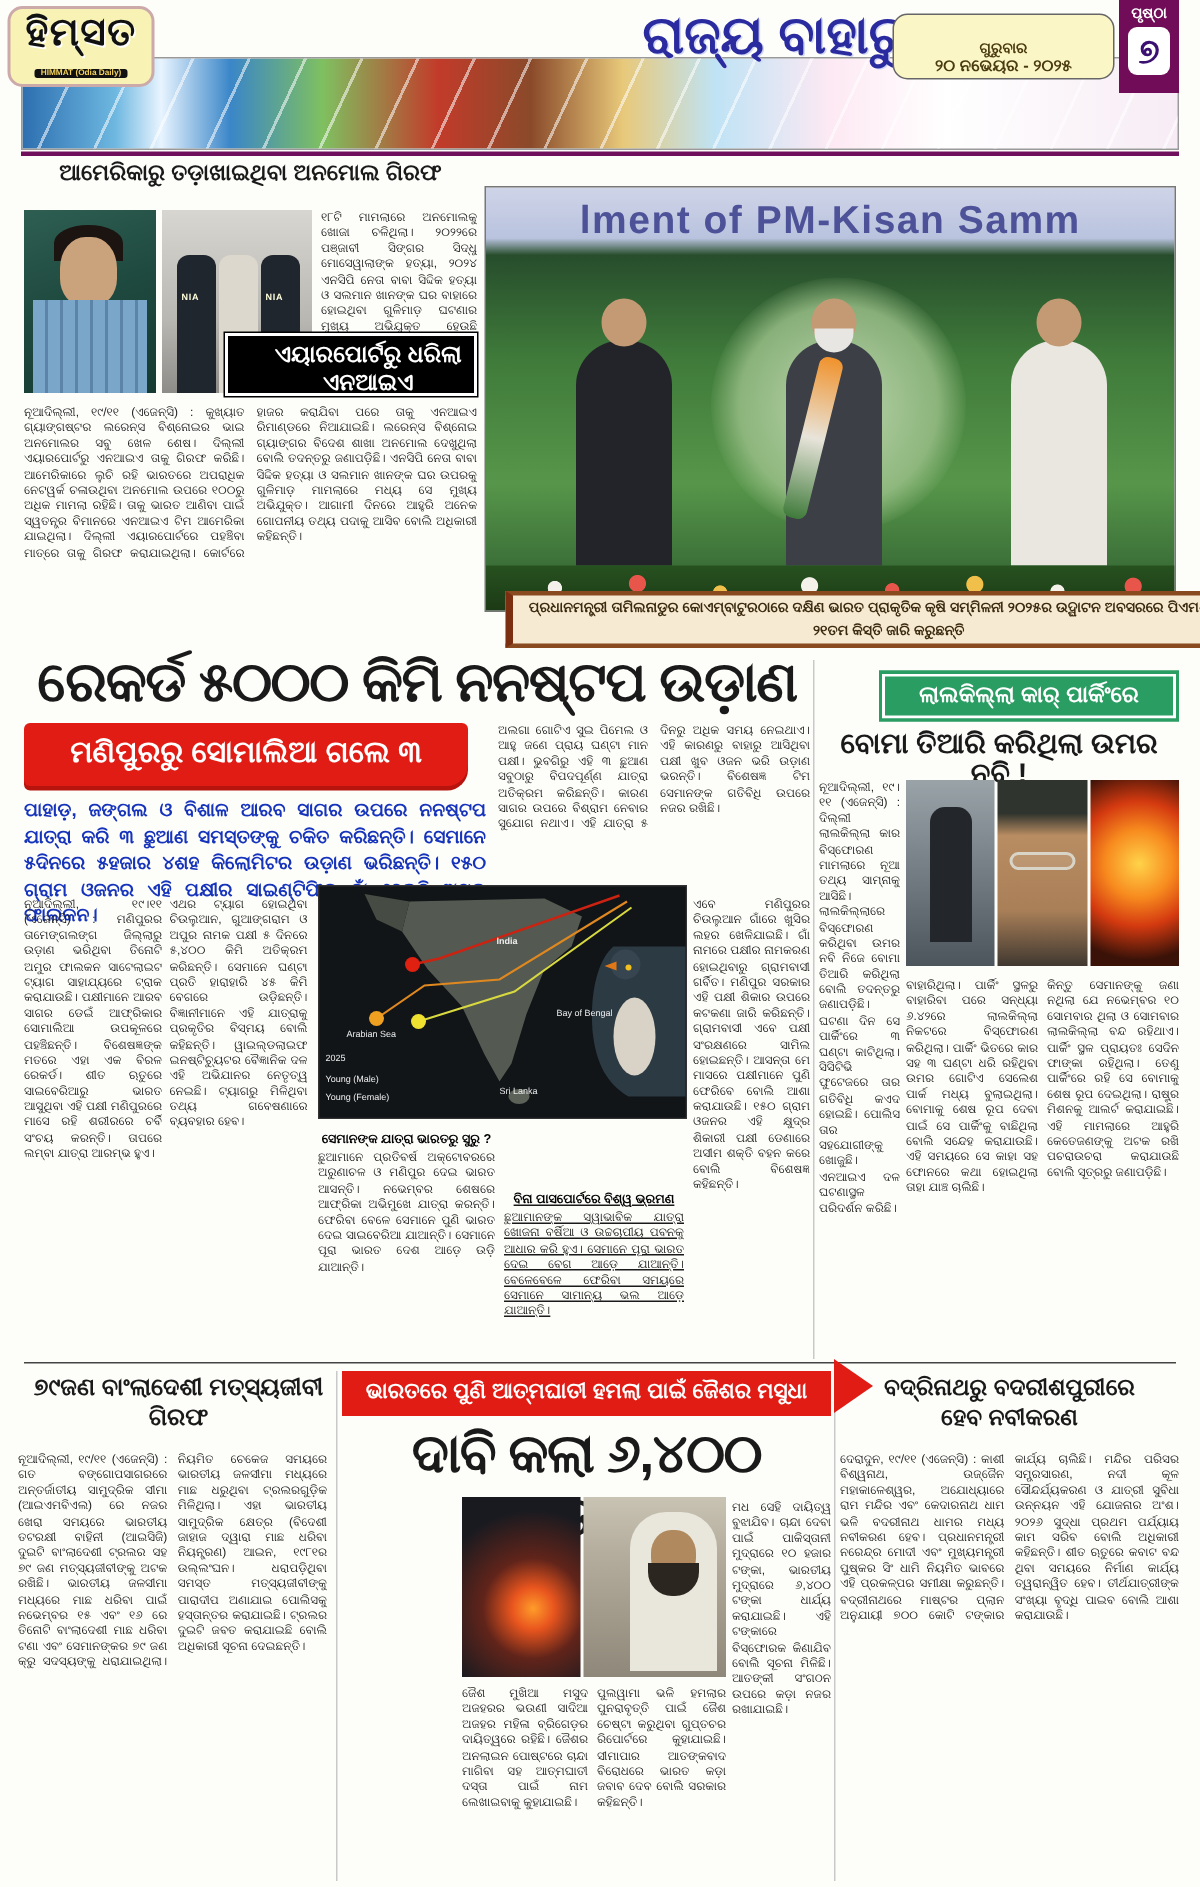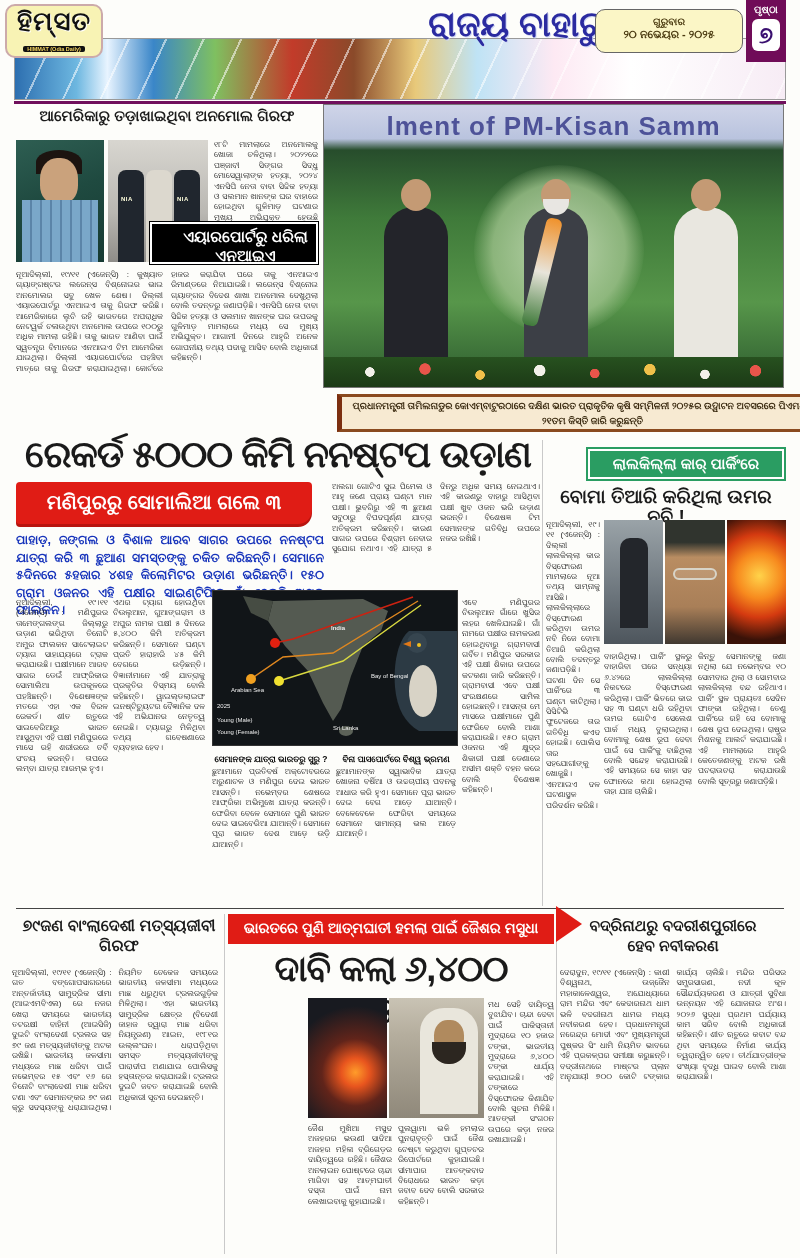--- a/index.html
+++ b/index.html
@@ -16,21 +16,21 @@
   .thinrule { background:#444; height:1px; }
   .vsep { background:#c9c9c9; width:1px; }
 
   
   #masthead { top:38px; left:14px; width:772px; height:62px; background:linear-gradient(90deg,#2d6fb0 0%, #6db7e0 8%, #e8f4ff 12%, #3a86c8 18%, #7fc060 26%, #c23b2a 36%, #8a4a2a 44%, #e8c97a 52%, #bfe3f5 60%, #fde9f3 70%, #ffffff 80%, #f7ecf5 100%); border:1px solid #999; }
   #masthead-overlay { top:0; left:0; right:0; bottom:0; background:repeating-linear-gradient(115deg, rgba(255,255,255,.55) 0 2px, rgba(255,255,255,0) 2px 34px); }
   #logo-box { top:4px; left:5px; width:98px; height:54px; background:#f8f3b4; border:2px solid #caa; border-radius:10px; text-align:center; }
   #logo-main { font-size:26px; font-weight:bold; color:#111; line-height:1.2; text-shadow:1px 1px 0 #fff; letter-spacing:1px; }
   #logo-sub { font-size:5.5px; color:#c01818; font-weight:bold; background:#111; color:#f4d35e; display:inline-block; padding:0 4px; border-radius:2px; }
   #section-title { top:4px; left:372px; width:290px; font-size:35px; font-weight:800; color:#2b2ba0; text-align:center; text-shadow:1px 1px 0 #cfd6f5; }
-  #date-box { top:9px; left:595px; width:148px; height:44px; background:#fbf6c6; border:1.5px solid #666; border-radius:10px; text-align:center; padding-top:6px; }
+  #date-box { top:9px; left:595px; width:148px; height:44px; background:#fbf6c6; border:1.5px solid #666; border-radius:10px; text-align:center; padding-top:17px; }
   #date-day { font-size:10px; color:#4a3a10; font-weight:bold; }
   #date-date { font-size:11px; color:#4a3a10; font-weight:bold; }
   #page-box { top:0; left:746px; width:40px; height:62px; background:#700c58; text-align:center; }
   #page-label { color:#fff; font-size:10px; font-weight:bold; margin-top:4px; }
   #page-num-box { margin:3px auto 0; width:28px; height:32px; background:#fff; border-radius:6px; }
   #page-num { font-size:23px; font-weight:bold; color:#3a1070; line-height:32px; }
 
   
   #anmol-headline { top:108px; left:16px; width:302px; font-size:15px; font-weight:800; text-align:center; line-height:1.1; }
   #anmol-photo1 { top:140px; left:16px; width:88px; height:122px;
@@ -40,21 +40,21 @@
   #anmol-photo1 .shirt { position:absolute; left:6px; top:60px; width:76px; height:62px; background:repeating-linear-gradient(90deg,#7aa7c9 0 8px,#5b84a8 8px 10px), repeating-linear-gradient(0deg, rgba(40,60,90,.35) 0 8px, rgba(0,0,0,0) 8px 10px); }
   #anmol-photo2 { top:140px; left:108px; width:100px; height:122px; background:linear-gradient(180deg,#d8d6d0 0%,#b9b7b2 60%,#8e8c88 100%); overflow:hidden; }
   .nia-fig { position:absolute; bottom:0; width:26px; height:92px; background:#20262e; border-radius:8px 8px 0 0; }
   .nia-tag { position:absolute; top:26px; left:3px; font-size:6px; color:#ffd; font-weight:bold; letter-spacing:.5px; }
   #anmol-sidetext { top:140px; left:214px; width:104px; height:122px; }
   #anmol-blackbox { top:222px; left:150px; width:168px; height:42px; background:#000; color:#fff; text-align:center;
     font-size:15.5px; font-weight:bold; line-height:1.25; padding-top:3px; border:2px solid #fff; outline:1px solid #000;padding-left:23px; }
   #anmol-body { top:270px; left:16px; width:302px; height:168px; column-count:2; column-gap:8px; }
 
   
-  #pm-photo { top:104px; left:323px; width:461px; height:284px; background:linear-gradient(180deg,#cfd4e8 0%,#b9c3de 12%, #274d2c 16%, #3f7a3a 40%, #57964a 70%, #2c5a2e 100%); overflow:hidden; border:1px solid #777; }
+  #pm-photo { top:124px; left:323px; width:461px; height:284px; background:linear-gradient(180deg,#cfd4e8 0%,#b9c3de 12%, #274d2c 16%, #3f7a3a 40%, #57964a 70%, #2c5a2e 100%); overflow:hidden; border:1px solid #777; }
   #pm-banner { position:absolute; top:6px; left:0; right:0; text-align:center; font-size:26px; font-weight:800; color:#3a3e8c; letter-spacing:1px; font-family:"Liberation Sans", sans-serif; opacity:.85; }
   #pm-circle { position:absolute; top:60px; left:150px; width:170px; height:170px; border-radius:50%; background:radial-gradient(circle,#d8e8c8 0%, #9cc08a 55%, rgba(90,140,80,0) 72%); opacity:.8; }
   .pm-fig { position:absolute; bottom:30px; width:64px; height:150px; background:#23242a; border-radius:30px 30px 0 0; }
   .pm-head { position:absolute; top:-28px; left:17px; width:30px; height:32px; border-radius:50%; background:#c49a74; }
   #pm-fig-c { background:#3c3f46; }
   #pm-fig-c .sash { position:absolute; top:10px; left:10px; width:16px; height:110px; background:linear-gradient(180deg,#f0922c 0%,#e8e4da 50%,#3f7a3a 100%); transform:rotate(14deg); border-radius:6px; }
   #pm-fig-c .beard { position:absolute; top:-8px; left:19px; width:26px; height:16px; border-radius:0 0 14px 14px; background:#e8e6e2; }
   #pm-fig-r { background:#e9e7e0; }
   #pm-flowers { position:absolute; bottom:0; left:0; right:0; height:30px;
     background:
@@ -68,21 +68,21 @@
   
   #falcon-headline { top:434px; left:16px; width:524px; font-size:37px; font-weight:800; text-align:center; letter-spacing:-1px; }
   #falcon-kicker { top:482px; left:16px; width:296px; height:42px; background:#e01c15; color:#fff; font-size:20px; font-weight:800; text-align:center; line-height:40px; border-radius:4px 4px 14px 4px; box-shadow:0 3px 0 #b8140e; }
   #falcon-standfirst { top:532px; left:16px; width:308px; font-size:12.5px; font-weight:bold; color:#1633bb; line-height:1.4; text-align:justify; }
   #falcon-minicols { top:482px; left:332px; width:208px; height:112px; column-count:2; column-gap:8px; }
   #falcon-col1 { top:598px; left:16px; width:92px; height:306px; }
   #falcon-col2 { top:598px; left:113px; width:92px; height:306px; }
   #falcon-map { top:590px; left:212px; width:246px; height:156px; background:#14171a; border:1px solid #333; overflow:hidden; }
   .map-label { position:absolute; color:#eee; font-size:6px; }
   #falcon-col3 { top:752px; left:212px; width:118px; height:152px; }
-  #falcon-col4 { top:752px; left:336px; width:120px; height:152px; }
+  #falcon-col4 { top:792px; left:336px; width:120px; height:152px;text-decoration:underline; }
   #falcon-col5 { top:598px; left:462px; width:78px; height:306px; }
 
   
   #umar-kicker { top:447px; left:586px; width:200px; height:34px; background:#2a9d62; color:#fff; font-size:15px; font-weight:800; text-align:center; line-height:30px; border:2px solid #2a9d62; box-shadow:inset 0 0 0 2px #fff; }
   #umar-headline { top:487px; left:546px; width:240px; font-size:19px; font-weight:800; text-align:center; line-height:1.05; }
   #umar-col-a { top:520px; left:546px; width:54px; height:384px; }
   #umar-photos { top:520px; left:604px; width:182px; height:124px; display:flex; gap:2px; }
   .umar-ph { flex:1; position:relative; overflow:hidden; }
   #umar-ph1 { background:linear-gradient(180deg,#9aa3a8,#6c757c 60%,#4d555c); }
   #umar-ph1 .fig { position:absolute; left:16px; top:18px; width:28px; height:90px; background:#23262b; border-radius:10px 10px 0 0; }

